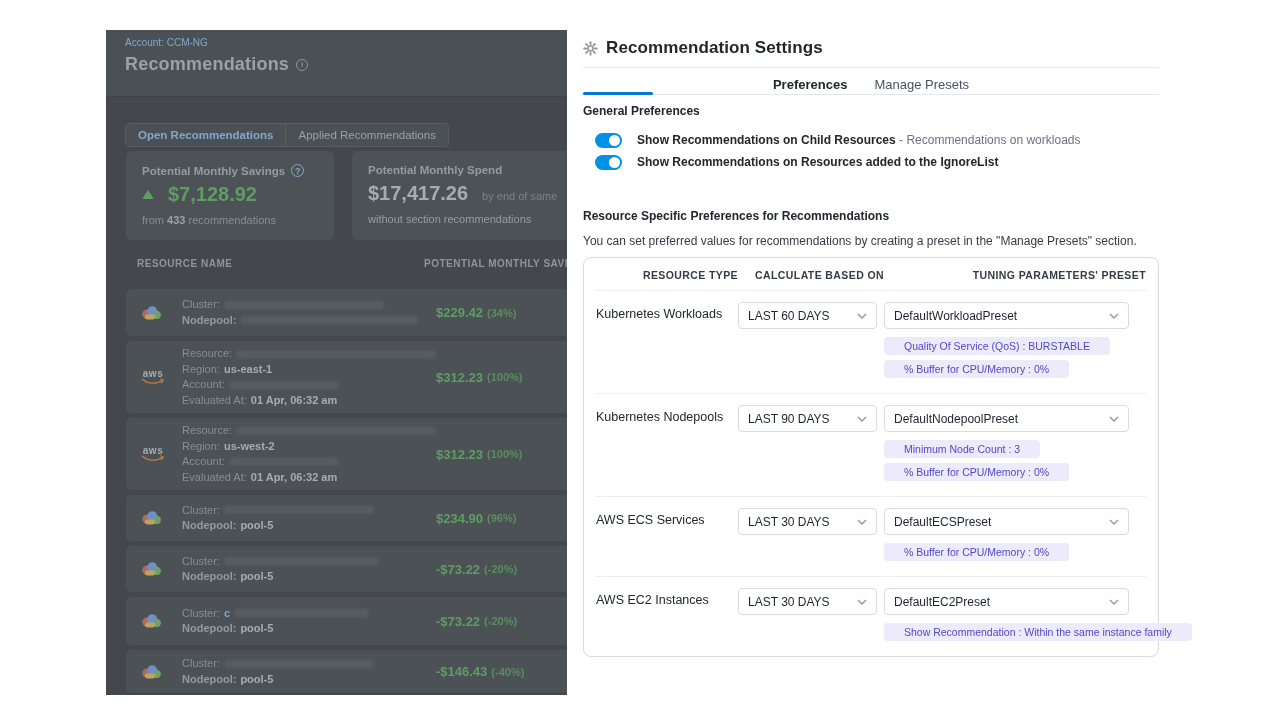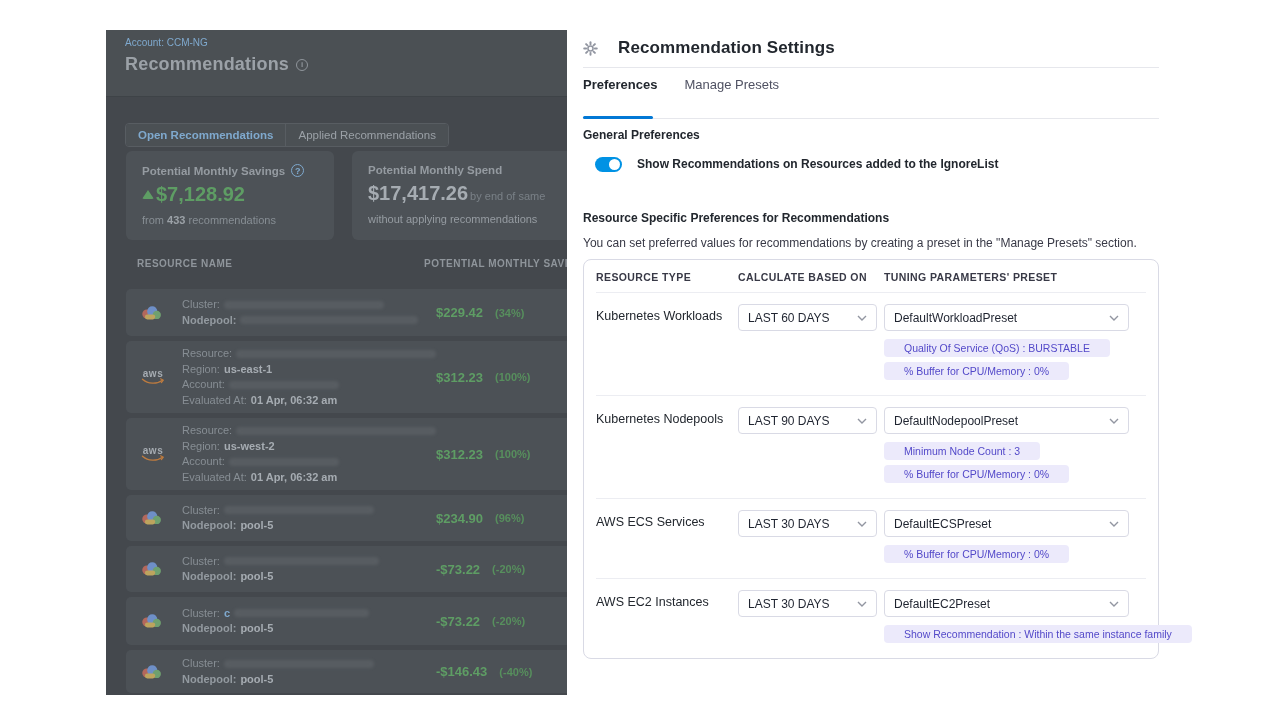--- a/index.html
+++ b/index.html
@@ -31,21 +31,21 @@
   .lp-tab { font-size:11.5px; padding:5px 12px; color:#9BA1A7; background:var(--lp-header); }
   .lp-tab.active { color:var(--lp-blue); font-weight:700; border-right:1px solid #585D62; }
 
   .lp-cards { position:absolute; left:20px; right:0; top:121px; height:89px; display:flex; gap:18px; }
   .lp-card { background:var(--lp-card); border-radius:6px; padding:13px 16px; }
   .lp-card.c1 { width:208px; flex:none; }
   .lp-card.c2 { flex:1; }
   .lc-title { font-size:11.5px; font-weight:700; color:#959BA1; display:flex; align-items:center; gap:6px; }
   .q-ic { display:inline-flex; align-items:center; justify-content:center; width:13px; height:13px;
           border:1px solid var(--lp-blue); border-radius:50%; font-size:9px; color:var(--lp-blue); font-weight:700; }
-  .lc-amount-row { margin-top:6px; display:flex; align-items:baseline; gap:2px; }
+  .lc-amount-row { margin-top:6px; display:flex; align-items:baseline; gap:14px; }
   .tri-up { width:0; height:0; border-left:6px solid transparent; border-right:6px solid transparent;
             border-bottom:9px solid var(--lp-green); border-radius:2px; align-self:center; }
   .lc-amount { font-size:20px; font-weight:700; }
   .lc-amount.green { color:var(--lp-green); }
   .lc-amount.grey { color:var(--lp-strong); }
   .lc-note { font-size:11px; color:var(--lp-dim); }
   .lc-sub { margin-top:8px; font-size:11px; color:var(--lp-text); }
   .lc-sub b { color:#9BA1A7; }
   .lc-sub.strong { color:#969CA2; }
 
@@ -61,52 +61,52 @@
   .aws-ic { display:flex; flex-direction:column; align-items:center; width:26px; }
   .aws-t { font-size:10px; font-weight:700; color:#A6ACB2; letter-spacing:.5px; line-height:9px; }
   .lines { width:254px; margin-left:12px; flex:none; }
   .ln { display:flex; align-items:center; gap:4px; font-size:11px; line-height:15.5px; color:var(--lp-text); }
   .ln .lab { white-space:nowrap; }
   .ln .lab.bold { font-weight:700; color:#939AA0; }
   .ln .val { font-weight:700; color:var(--lp-strong); white-space:nowrap; }
   .ln .val.blue { color:var(--lp-blue); }
   .blob { display:inline-block; height:8px; border-radius:4px; background:var(--lp-blob);
           filter:blur(1.5px); opacity:.85; }
-  .sav { flex:1; display:flex; align-items:center; gap:12px;text-align:center; }
+  .sav { flex:1; display:flex; align-items:center; gap:4px;text-align:center; }
   .sav .amt { font-size:13px; font-weight:700; color:var(--lp-green); }
   .sav .pct { font-size:11px; font-weight:600; color:var(--lp-green2); }
 
   
   .rpanel { position:absolute; left:567px; top:0; width:713px; height:720px; background:#fff;
             padding:38px 121px 0 16px; }
-  .rp-title-row { display:flex; align-items:center; gap:20px; }
+  .rp-title-row { display:flex; align-items:center; gap:8px; }
   .rp-title { font-size:17px; font-weight:700; color:var(--ink); letter-spacing:.1px; }
   .gear { flex:none; display:inline-flex; }
   .divider { height:1px; background:var(--line); margin-top:9px; }
-  .rp-tabs { position:relative; display:flex; gap:27px; padding:9px 0 26px;
-             border-bottom:1px solid var(--line); }
+  .rp-tabs { position:relative; display:flex; gap:27px; padding:9px 0 2px;
+             border-bottom:1px solid var(--line);justify-content:center; }
   .rp-tab { font-size:13px; color:#4F5162; cursor:default; }
   .rp-tab.active { color:var(--ink); font-weight:700; }
   .tab-underline { position:absolute; left:0; bottom:-1px; width:70px; height:3px;
                    background:var(--accent); border-radius:2px; }
   .sec-heading { margin-top:9px; font-size:12px; font-weight:700; color:var(--ink); }
   .toggles { margin-top:11px; margin-left:12px; }
   .trow { display:flex; align-items:center; gap:15px; height:22px; }
   .toggle { position:relative; width:27px; height:15px; border-radius:8px; background:var(--toggle); flex:none; }
   .toggle .knob { position:absolute; right:2px; top:2px; width:11px; height:11px;
                   border-radius:50%; background:#fff; }
   .tlabel { font-size:12px; color:var(--ink); }
   .tlabel b { font-weight:700; }
   .tdesc { color:var(--muted); font-weight:400; }
   .rs-heading { margin-top:36px; }
   .rs-desc { margin-top:11px; font-size:12px; color:#383946; }
 
   .pcard { margin-top:9px; border:1px solid var(--border); border-radius:8px; padding:0 12px; }
   .pgrid { display:grid; grid-template-columns:142px 146px 1fr; align-items:start; }
-  .phead { padding:11px 0 9px; border-bottom:1px solid var(--line2); }
+  .phead { padding:11px 0 9px; border-bottom:1px solid var(--line2);text-align:right; }
   .phead span { font-size:10.5px; font-weight:700; letter-spacing:.4px; color:#383946; }
   .prow-item { padding:11px 0 15px; }
   .prow-item + .prow-item { border-top:1px solid var(--line2); }
   .ptype { font-size:12.5px; color:var(--ink); padding-top:5px; }
   .select { height:27px; background:#fff; border:1px solid var(--border); border-radius:4px;
             display:flex; align-items:center; justify-content:space-between;
             padding:0 9px; font-size:12px; color:#1F2430; }
   .select.calc { width:139px; }
   .select.preset { width:245px; }
   .badges { margin-top:8px; display:flex; flex-direction:column; gap:5px; align-items:flex-start; }
@@ -149,21 +149,21 @@
         </div>
       </div>
       <div class="lp-card c2">
         <div class="lc-title">
             <span>Potential Monthly Spend</span>
           </div>
         <div class="lc-amount-row">
           <span class="lc-amount grey">$17,417.26</span>
           <span class="lc-note">by end of same</span>
         </div>
-        <div class="lc-sub strong">without applying recommendations</div>
+        <div class="lc-sub strong">without section recommendations</div>
       </div>
     </div>
 
     <div class="lp-table">
       <div class="lp-thead">
         <span class="th1">RESOURCE NAME</span>
         <span class="th2">POTENTIAL MONTHLY SAVINGS</span>
       </div>
 
       <div class="lrow h47">
@@ -389,20 +389,26 @@
       <span class="tab-underline"></span>
     </div>
 
     <div class="sec-heading">General Preferences</div>
 
     <div class="toggles">
       <div class="trow">
         <span class="toggle on">
             <span class="knob"></span>
           </span>
+        <span class="tlabel"><b>Show Recommendations on Child Resources</b> <span class="tdesc">- Recommendations on workloads</span></span>
+      </div>
+      <div class="trow">
+        <span class="toggle on">
+            <span class="knob"></span>
+          </span>
         <span class="tlabel"><b>Show Recommendations on Resources added to the IgnoreList</b></span>
       </div>
     </div>
 
     <div class="sec-heading rs-heading">Resource Specific Preferences for Recommendations</div>
     <div class="rs-desc">You can set preferred values for recommendations by creating a preset in the "Manage Presets" section.</div>
 
     <div class="pcard">
       <div class="pgrid phead">
         <span>RESOURCE TYPE</span>

